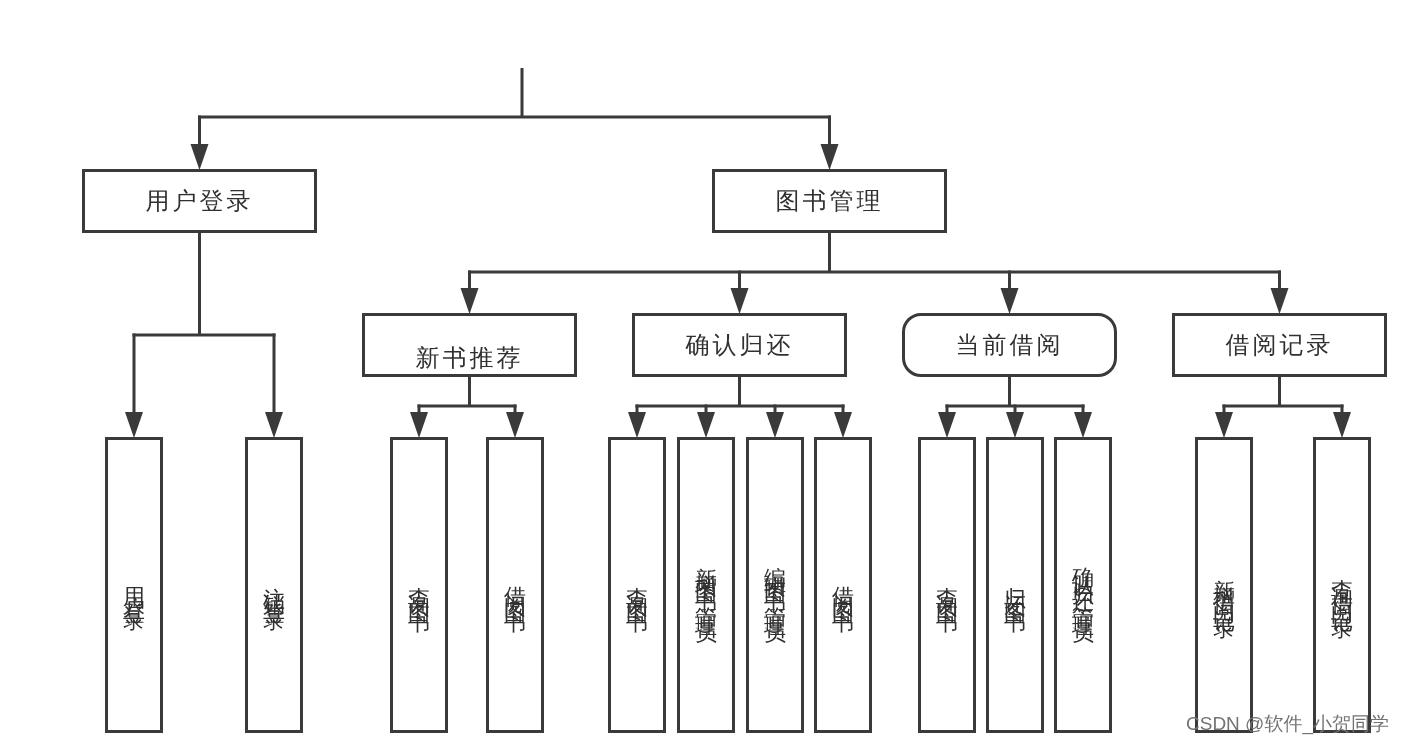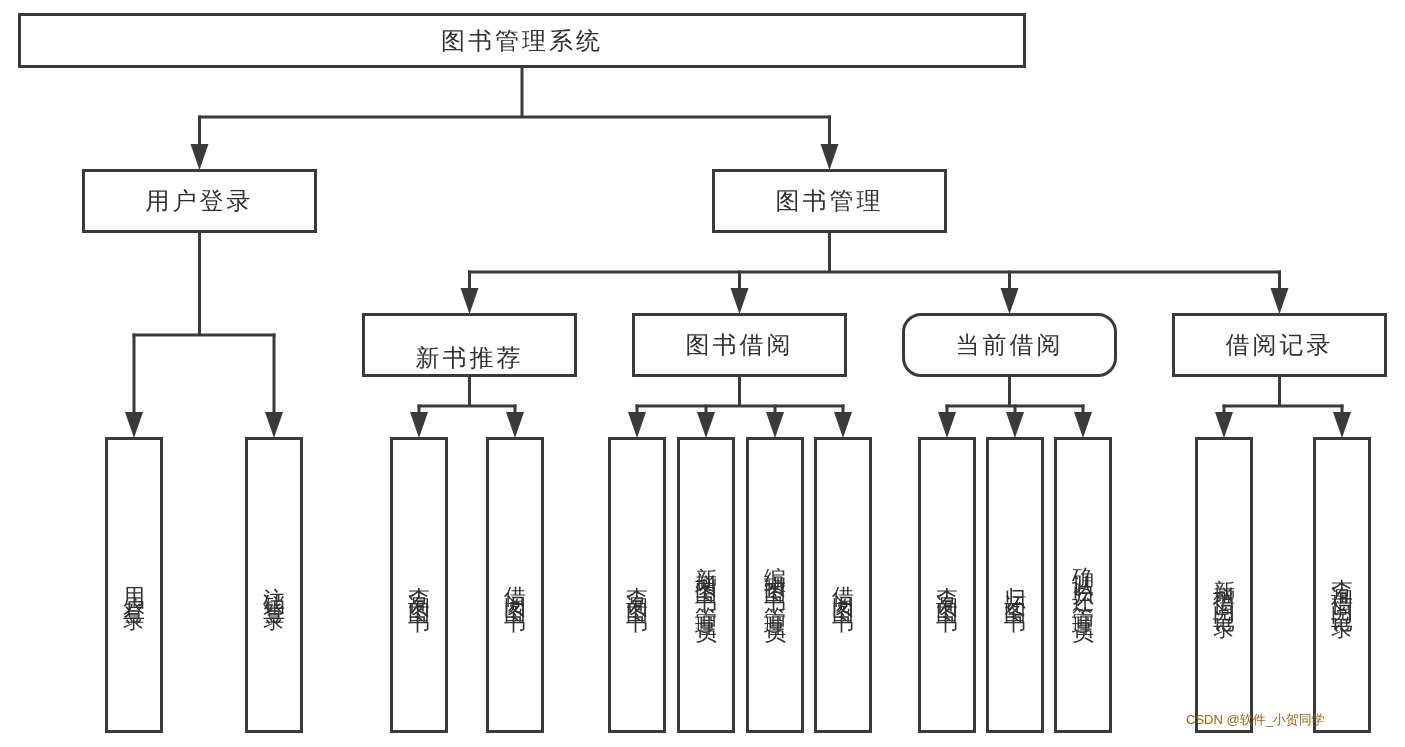--- a/index.html
+++ b/index.html
@@ -38,22 +38,22 @@
     font-size: 22px;
     letter-spacing: 8px;
     line-height: 1;
     white-space: nowrap;
   }
   #watermark {
     position: absolute;
     left: 1186px;
     top: 711px;
     z-index: 3;
-    font-size: 13px;
-    color: #a16207;
+    font-size: 19px;
+    color: #737373;
     white-space: nowrap;
   }
 </style>
 </head>
 <body>
 
 <div id="canvas">
 
   <svg id="connectors" width="1405" height="747" viewBox="0 0 1405 747">
     <g stroke="#3a3a3a" stroke-width="3" fill="none">
@@ -117,36 +117,33 @@
       <polygon points="766,412 784,412 775,438"></polygon>
       <polygon points="834,412 852,412 843,438"></polygon>
       <polygon points="938,412 956,412 947,438"></polygon>
       <polygon points="1006,412 1024,412 1015,438"></polygon>
       <polygon points="1074,412 1092,412 1083,438"></polygon>
       <polygon points="1215,412 1233,412 1224,438"></polygon>
       <polygon points="1333,412 1351,412 1342,438"></polygon>
     </g>
   </svg>
 
-  <div class="node hbox" style="left:18px; top:13px; width:1008px; height:55px;">
-    <span>图书管理系统</span>
-  </div>
 
   <div class="node hbox" style="left:82px; top:169px; width:235px; height:64px;">
     <span>用户登录</span>
   </div>
   <div class="node hbox" style="left:712px; top:169px; width:235px; height:64px;">
     <span>图书管理</span>
   </div>
 
   <div class="node hbox" style="left:362px; top:313px; width:215px; height:64px;align-items:flex-end;">
     <span>新书推荐</span>
   </div>
   <div class="node hbox" style="left:632px; top:313px; width:215px; height:64px;">
-    <span>图书借阅</span>
+    <span>确认归还</span>
   </div>
   <div class="node hbox" style="left:902px; top:313px; width:215px; height:64px;border-radius:19px;">
     <span>当前借阅</span>
   </div>
   <div class="node hbox" style="left:1172px; top:313px; width:215px; height:64px;">
     <span>借阅记录</span>
   </div>
 
   <div class="node vbox" style="left:105px; top:437px; width:58px; height:296px;">
     <span>用户登录</span>

